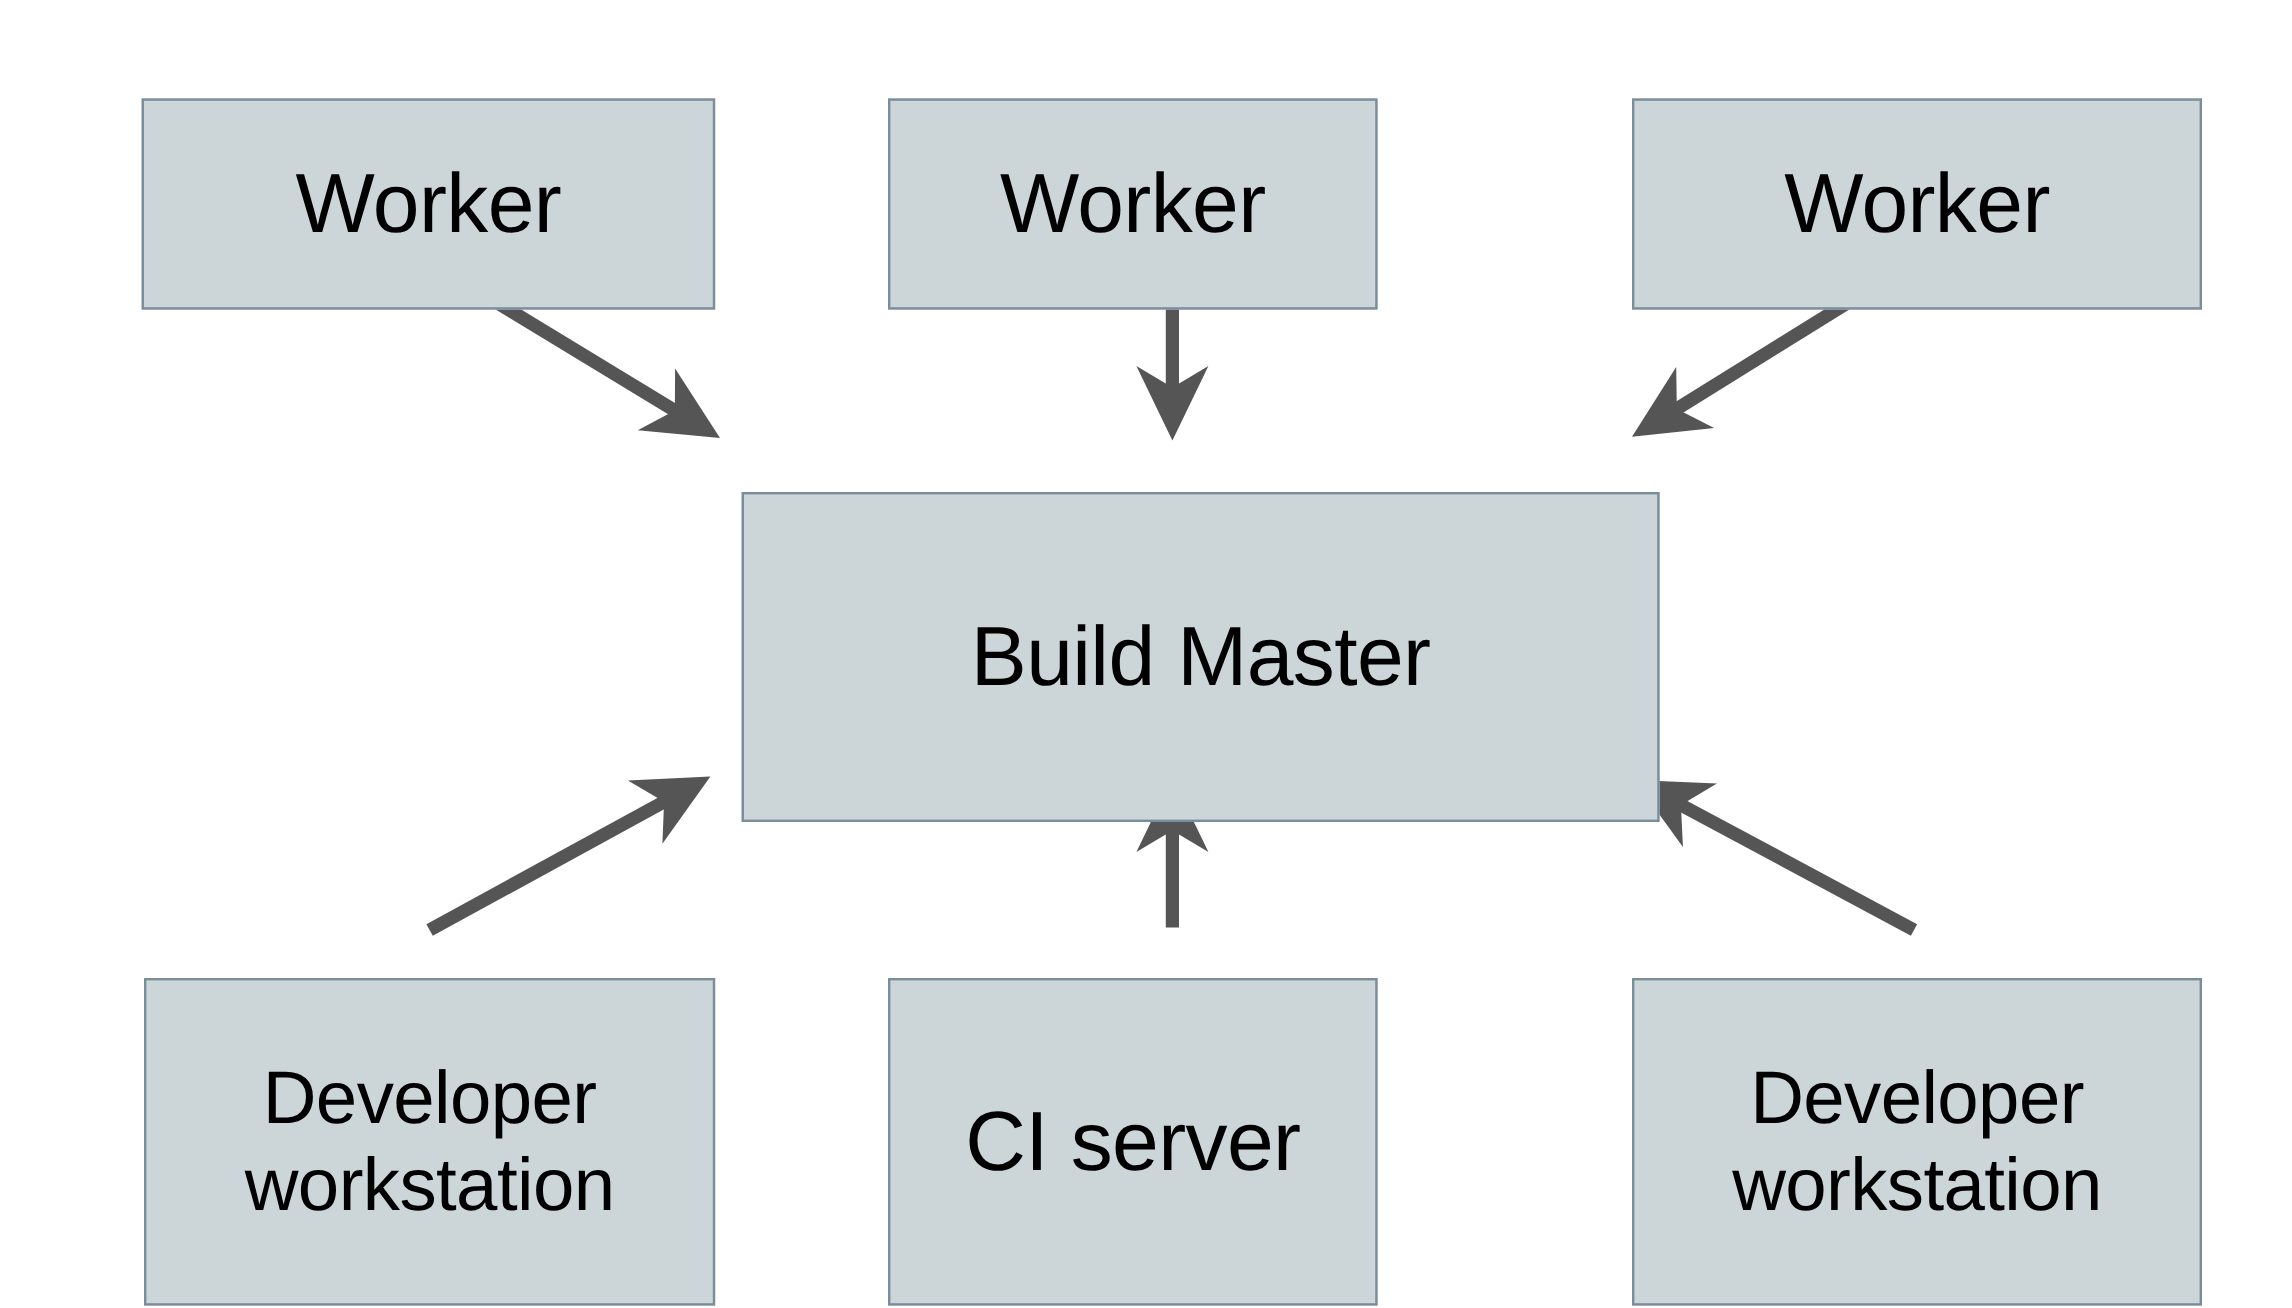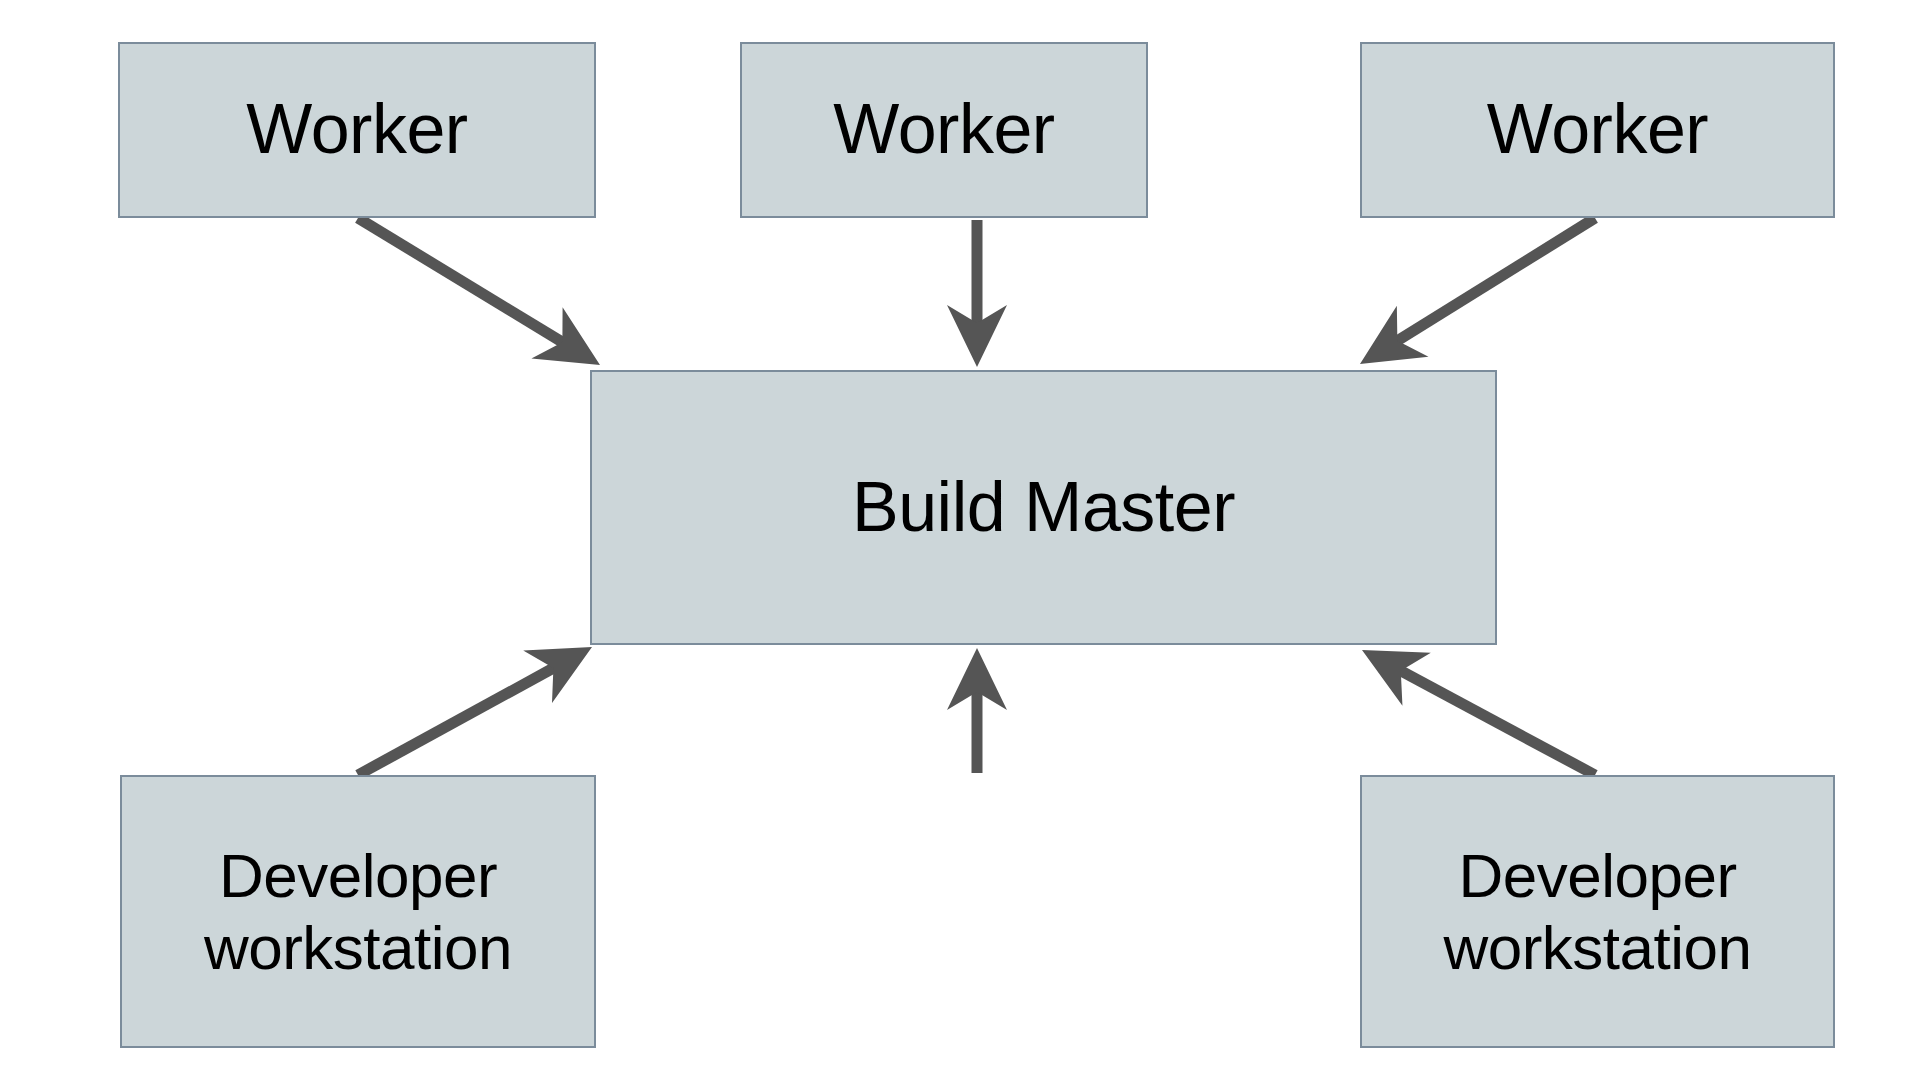--- a/index.html
+++ b/index.html
@@ -30,20 +30,21 @@
   .node-box {
     position: absolute;
     box-sizing: border-box;
     background: #ccd6d9;
     border: 2px solid #7b8c9b;
     display: flex;
     align-items: center;
     justify-content: center;
     text-align: center;
     z-index: 2;
+    margin-top: 40px;
   }
   .node-label {
     color: #000000;
     font-family: "Liberation Sans", sans-serif;
     font-weight: 400;
     line-height: 1.16;
     white-space: pre-line;
     letter-spacing: -0.5px;
   }
   .label-lg { font-size: 70px; }
@@ -86,28 +87,31 @@
   </div>
 
   <div class="node-box" id="node-worker-2" style="left: 740px; top: 42px; width: 408px; height: 176px; background: rgb(204, 214, 217); border-color: rgb(123, 140, 155);">
     <span class="node-label label-lg" style="color: rgb(0, 0, 0);">Worker</span>
   </div>
 
   <div class="node-box" id="node-worker-3" style="left: 1360px; top: 42px; width: 475px; height: 176px; background: rgb(204, 214, 217); border-color: rgb(123, 140, 155);">
     <span class="node-label label-lg" style="color: rgb(0, 0, 0);">Worker</span>
   </div>
 
-  <div class="node-box" id="node-build-master" style="left: 590px; top: 370px; width: 907px; height: 275px; background: rgb(204, 214, 217); border-color: rgb(123, 140, 155);">
+  <div class="node-box" id="node-build-master" style="left: 618px; top: 370px; width: 765px; height: 275px; background: rgb(204, 214, 217); border-color: rgb(123, 140, 155);">
     <span class="node-label label-lg" style="color: rgb(0, 0, 0);">Build Master</span>
   </div>
 
   <div class="node-box" id="node-dev-ws-left" style="left: 120px; top: 775px; width: 476px; height: 273px; background: rgb(204, 214, 217); border-color: rgb(123, 140, 155);">
     <span class="node-label label-md" style="color: rgb(0, 0, 0);">Developer
 workstation</span>
   </div>
 
+  <div class="node-box" id="node-ci-server" style="left: 740px; top: 775px; width: 408px; height: 273px; background: rgb(204, 214, 217); border-color: rgb(123, 140, 155);">
+    <span class="node-label label-lg" style="color: rgb(0, 0, 0);">CI server</span>
+  </div>
 
   <div class="node-box" id="node-dev-ws-right" style="left: 1360px; top: 775px; width: 475px; height: 273px; background: rgb(204, 214, 217); border-color: rgb(123, 140, 155);">
     <span class="node-label label-md" style="color: rgb(0, 0, 0);">Developer
 workstation</span>
   </div>
 
 </div>
 
 </body></html>

